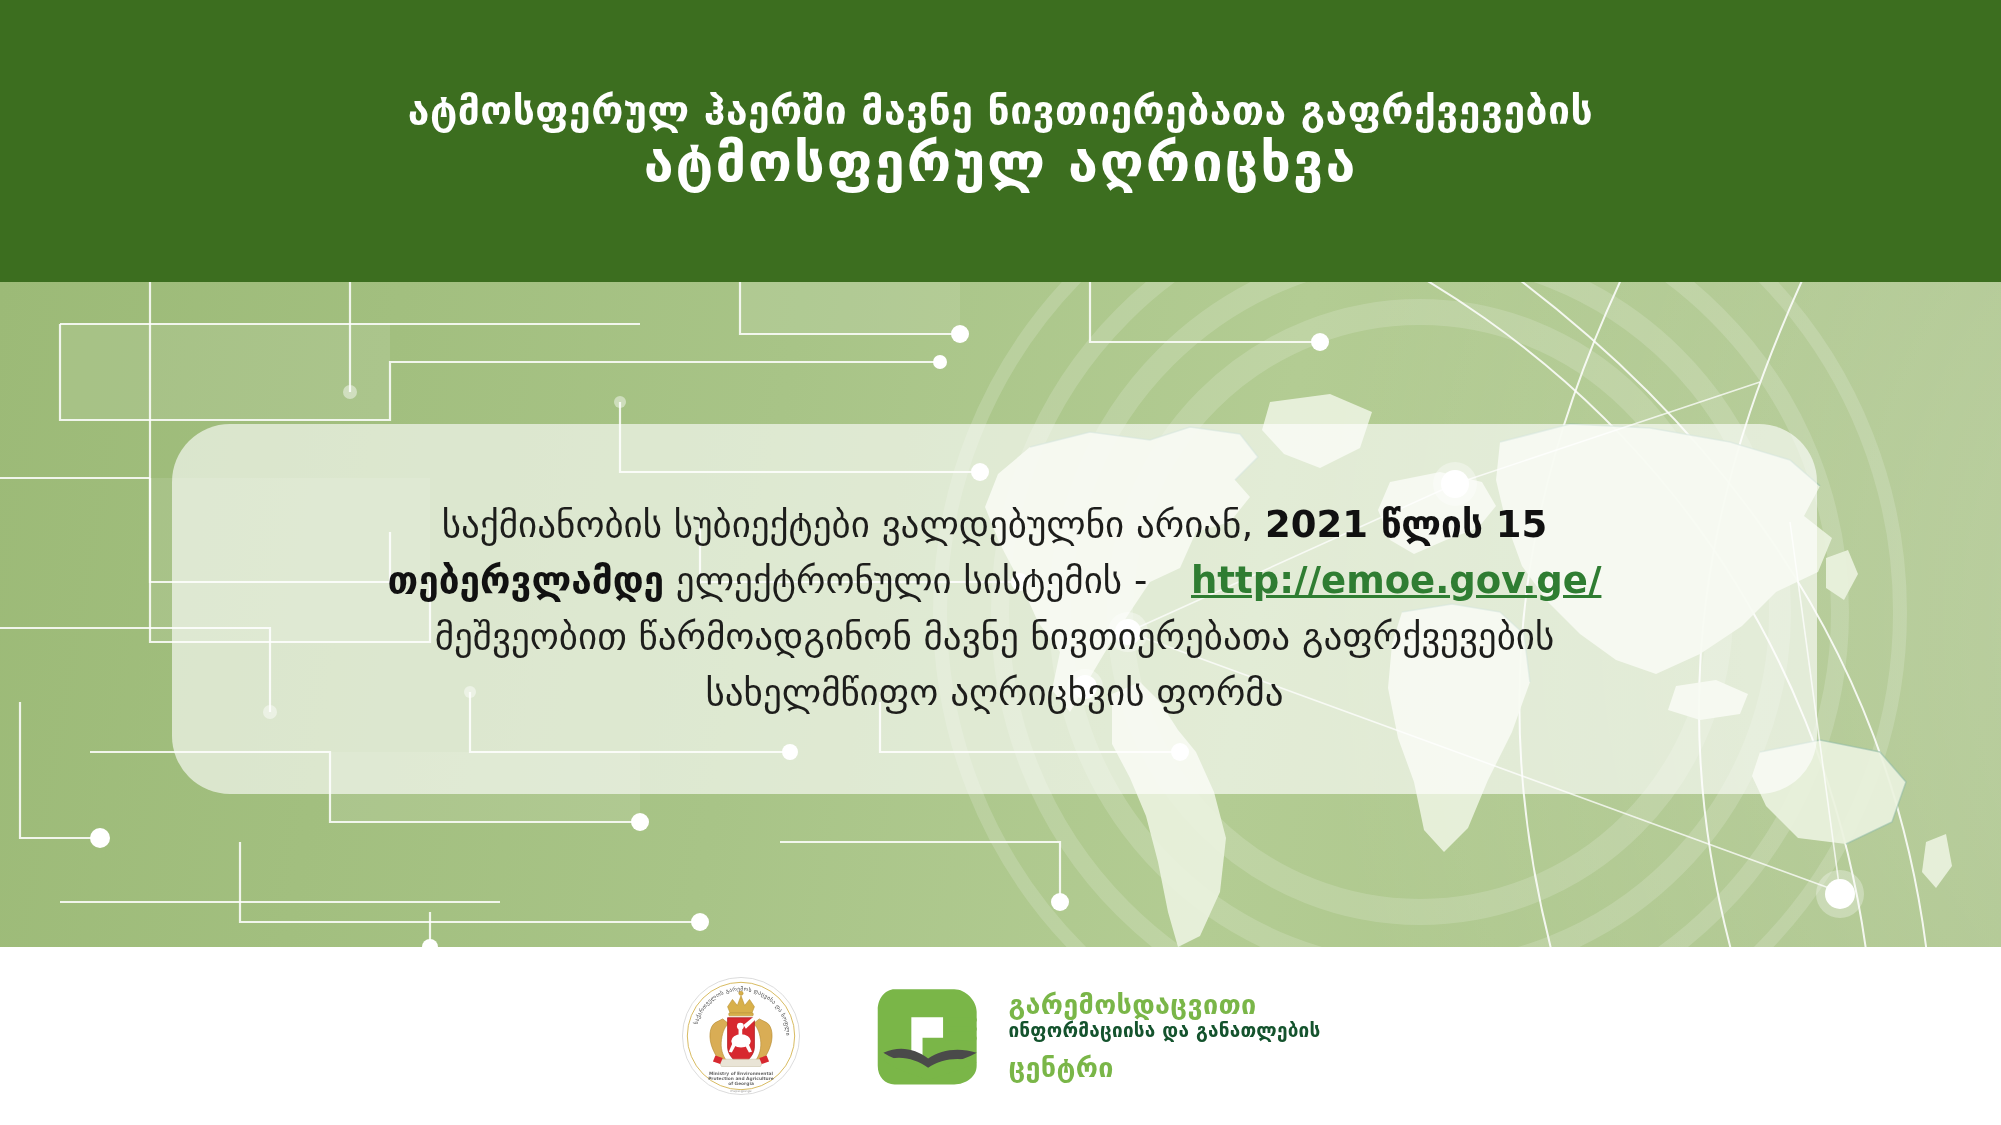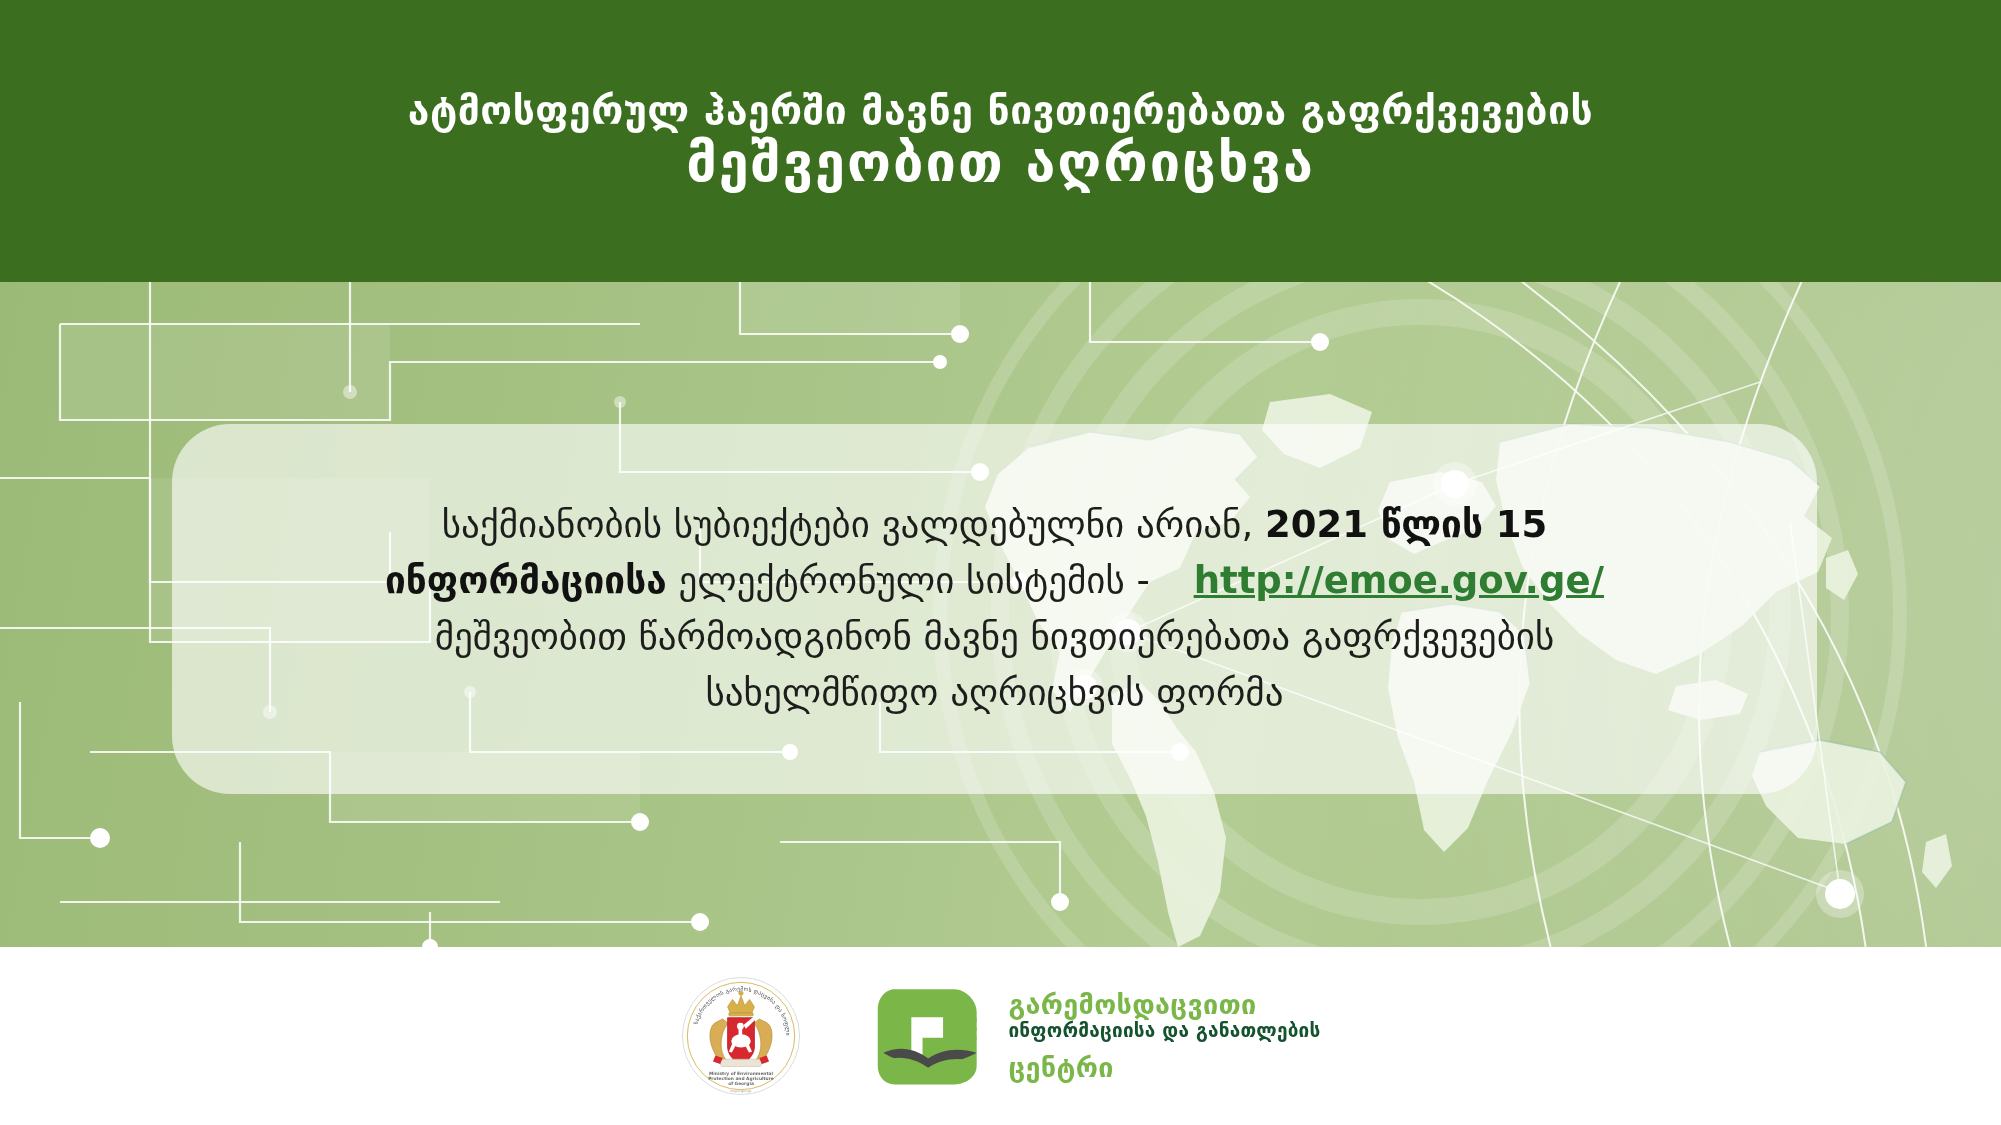--- a/index.html
+++ b/index.html
@@ -235,32 +235,32 @@
         <circle cx="1840" cy="612" r="24" fill="#ffffff" fill-opacity="0.30"></circle>
         <circle cx="1840" cy="612" r="15" fill="#ffffff"></circle>
         <circle cx="1085" cy="405" r="18" fill="#ffffff" fill-opacity="0.35"></circle>
         <circle cx="1085" cy="405" r="12" fill="#ffffff"></circle>
       </g>
     </svg>
   </div>
 
   <div class="header-band">
     <div class="header-line header-line-1">ატმოსფერულ ჰაერში მავნე ნივთიერებათა გაფრქვევების</div>
-    <div class="header-line header-line-2">მეშვეობით  აღრიცხვა</div>
+    <div class="header-line header-line-2">ატმოსფერულ  აღრიცხვა</div>
   </div>
 
   <div class="card">
     <div class="card-inner">
 
       <div class="card-line">
         <span>საქმიანობის სუბიექტები ვალდებულნი არიან, </span><b>2021 წლის 15</b>
       </div>
 
       <div class="card-line">
-        <b>ინფორმაციისა</b><span> ელექტრონული სისტემის - </span><a class="url" href="#">http://emoe.gov.ge/</a>
+        <b>თებერვლამდე</b><span> ელექტრონული სისტემის - </span><a class="url" href="#">http://emoe.gov.ge/</a>
       </div>
 
       <div class="card-line">მეშვეობით წარმოადგინონ მავნე ნივთიერებათა გაფრქვევების</div>
 
       <div class="card-line">სახელმწიფო აღრიცხვის ფორმა</div>
     </div>
   </div>
 
   <div class="footer">
 

